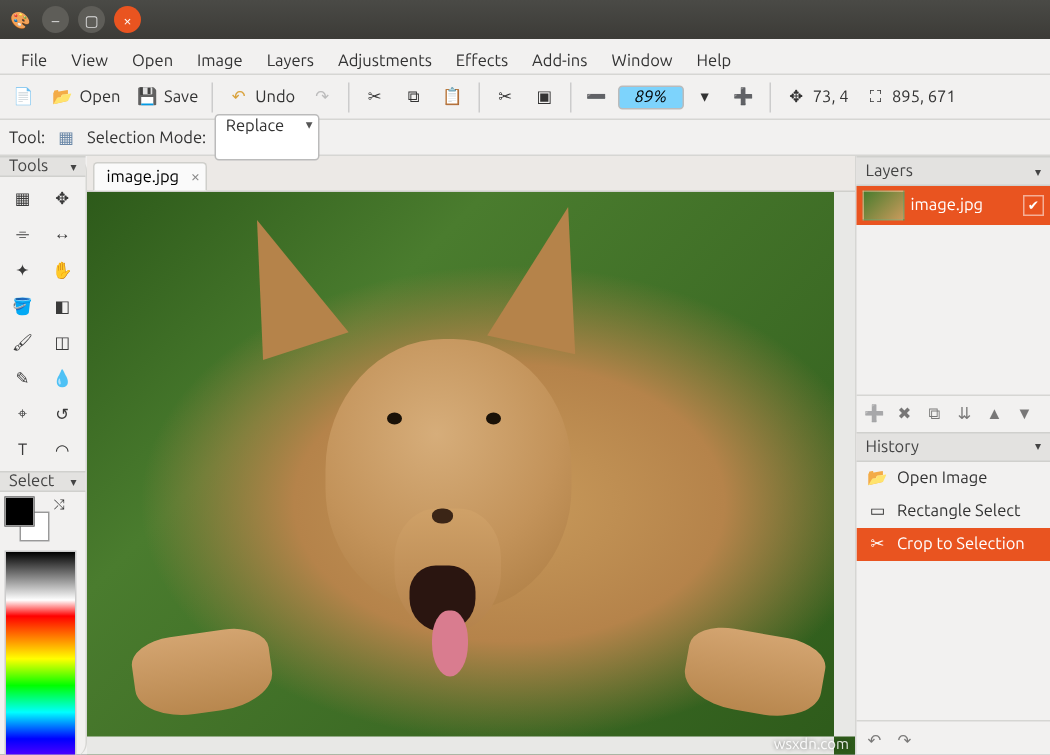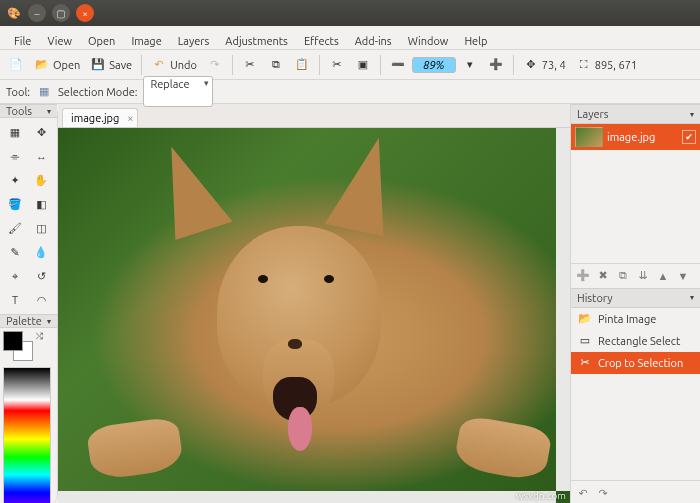--- a/index.html
+++ b/index.html
@@ -180,21 +180,21 @@
       <span class="tool">🖌</span>
       <span class="tool">◫</span>
       <span class="tool">✎</span>
       <span class="tool">💧</span>
       <span class="tool">⌖</span>
       <span class="tool">↺</span>
       <span class="tool">T</span>
       <span class="tool">◠</span>
     </div>
     <div class="panel-head">
-        <span>Palette</span>
+        <span>Select</span>
         <span class="caret">▾</span>
       </div>
     <div class="palette-body">
       <div class="fgbg">
         <div class="sw bg"></div>
         <div class="sw fg"></div>
         <span class="mini">⤭</span>
       </div>
       <div class="strip"></div>
     </div>
@@ -248,21 +248,21 @@
       <span class="ico">▲</span>
       <span class="ico">▼</span>
     </div>
     <div class="panel-head">
         <span>History</span>
         <span class="caret">▾</span>
       </div>
     <div class="hist-body">
       <div class="hist-row">
           <span class="ico" style="color:#e9a23b">📂</span>
-          <span>Pinta Image</span>
+          <span>Open Image</span>
         </div>
       <div class="hist-row">
           <span class="ico">▭</span>
           <span>Rectangle Select</span>
         </div>
       <div class="hist-row active">
           <span class="ico">✂︎</span>
           <span>Crop to Selection</span>
         </div>
     </div>

